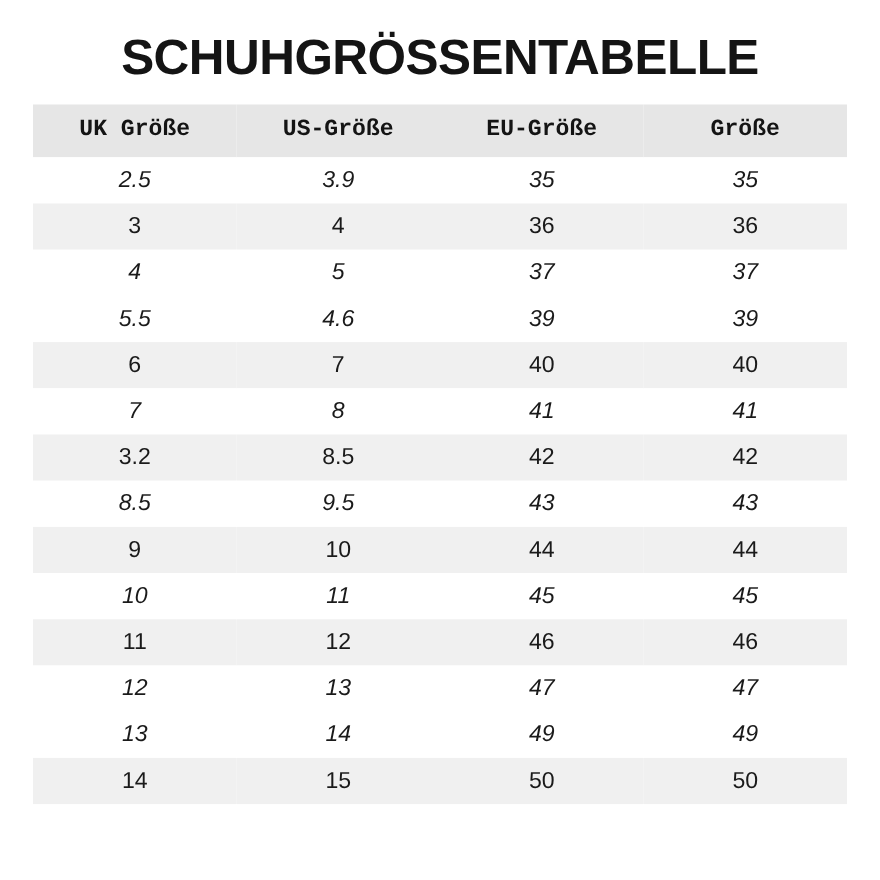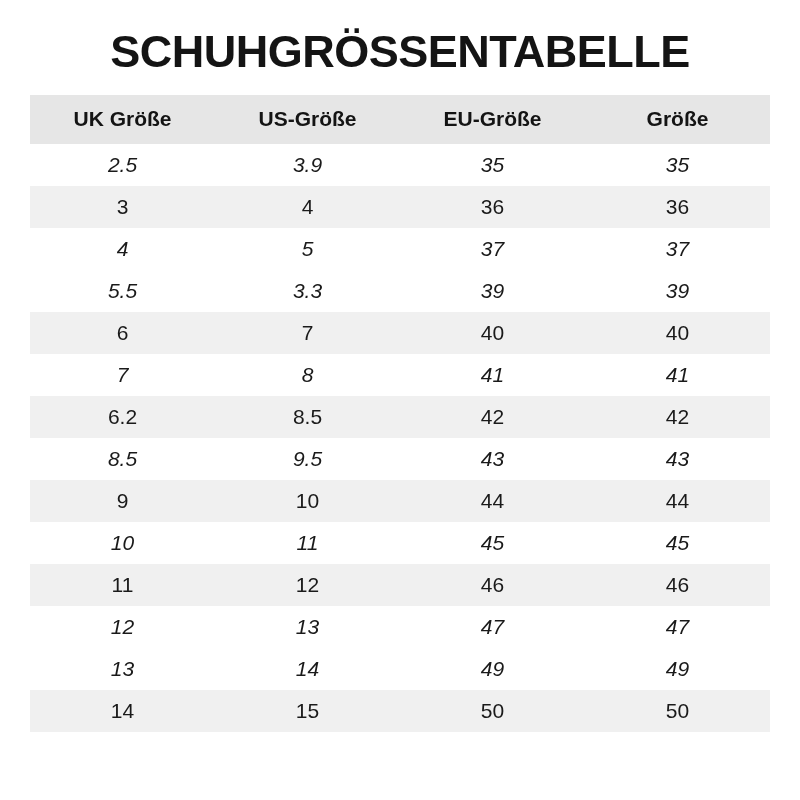--- a/index.html
+++ b/index.html
@@ -42,20 +42,21 @@
     table-layout: fixed;
   }
   thead th {
     background: #e6e6e6;
     font-size: 21px;
     font-weight: bold;
     color: #141414;
     padding: 12px 0 13px 0;
     text-align: center;
     border: none;
+    font-family: Liberation Mono, monospace;
   }
   tbody td {
     font-size: 21px;
     text-align: center;
     padding: 9px 0 9px 0;
     color: #1a1a1a;
     border: none;
     font-weight: normal;
   }
   tbody tr.odd td {
@@ -97,38 +98,38 @@
             <td>36</td>
           </tr>
           <tr class="odd">
             <td>4</td>
             <td>5</td>
             <td>37</td>
             <td>37</td>
           </tr>
           <tr class="odd">
             <td>5.5</td>
-            <td>3.3</td>
+            <td>4.6</td>
             <td>39</td>
             <td>39</td>
           </tr>
           <tr class="even">
             <td>6</td>
             <td>7</td>
             <td>40</td>
             <td>40</td>
           </tr>
           <tr class="odd">
             <td>7</td>
             <td>8</td>
             <td>41</td>
             <td>41</td>
           </tr>
           <tr class="even">
-            <td>6.2</td>
+            <td>3.2</td>
             <td>8.5</td>
             <td>42</td>
             <td>42</td>
           </tr>
           <tr class="odd">
             <td>8.5</td>
             <td>9.5</td>
             <td>43</td>
             <td>43</td>
           </tr>

